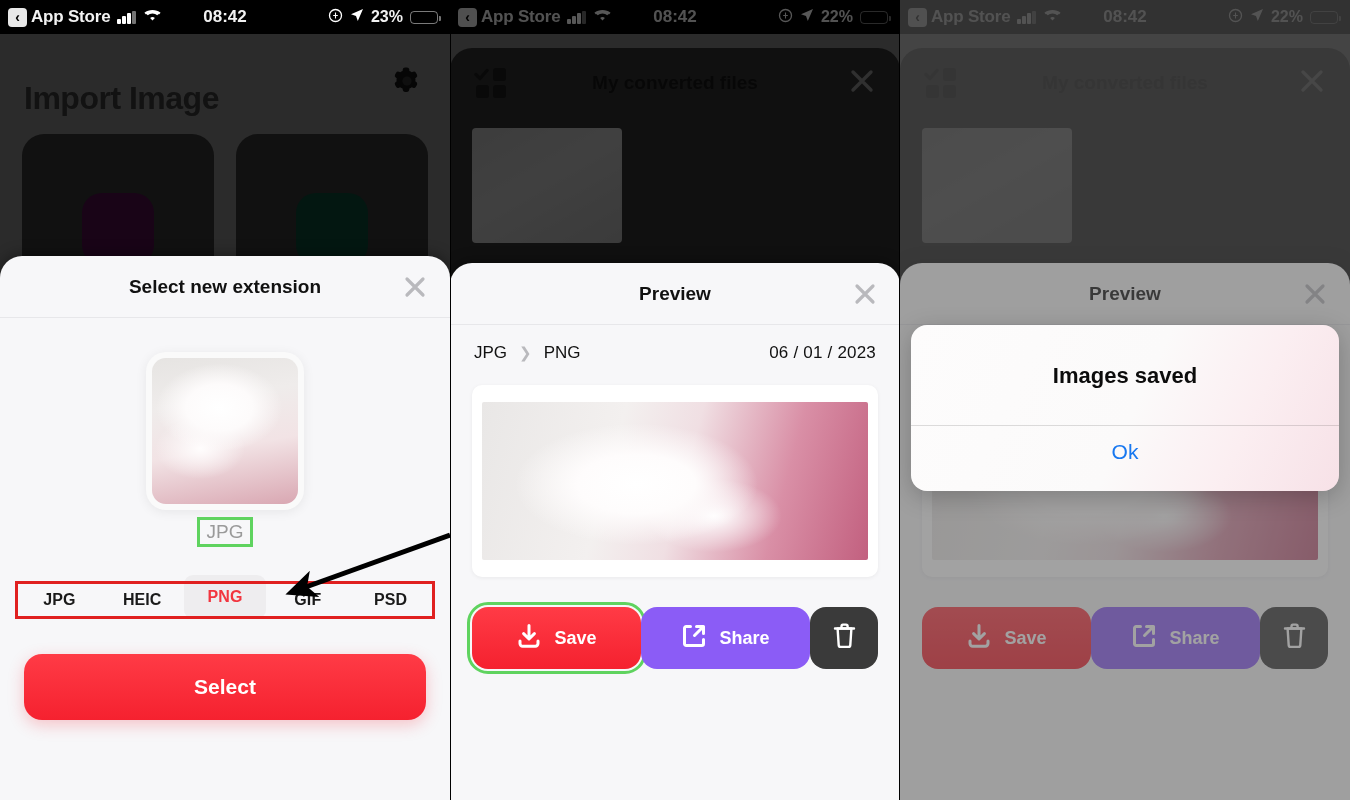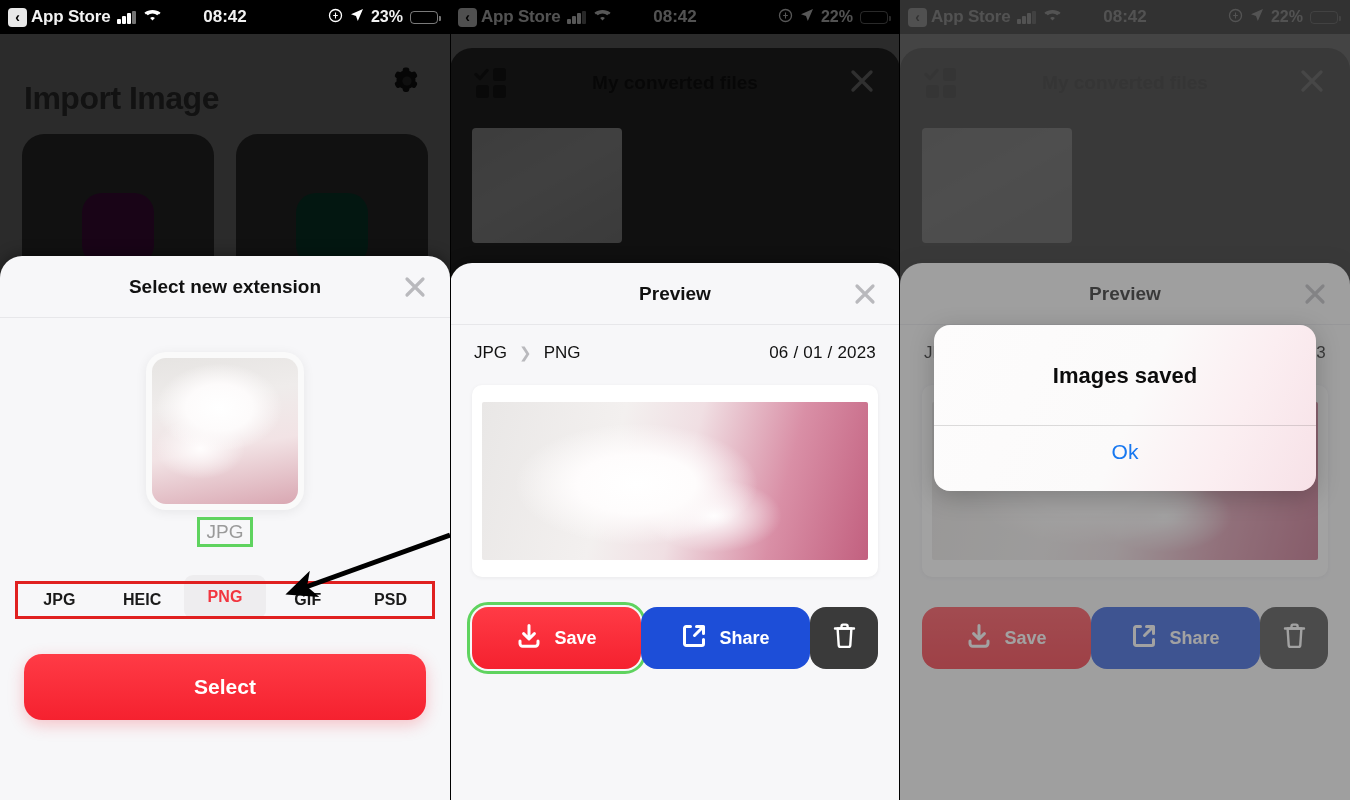--- a/index.html
+++ b/index.html
@@ -175,31 +175,31 @@
       linear-gradient(105deg, #e9e7e6 0%, #f3f0ef 34%, #f0dfe3 52%, #d98fa6 76%, #c2607f 100%);
   }
   .p2-actions { display: flex; align-items: center; padding: 30px 22px 34px 22px; }
   .act-btn {
     height: 62px; border: 0; border-radius: 16px;
     display: flex; align-items: center; justify-content: center; gap: 12px;
     color: #fff; font-size: 18px; font-weight: 700;
     font-family: "Liberation Sans", sans-serif;
   }
   .act-save  { flex: 1; background: linear-gradient(180deg,#ff3b46 0%,#f5212f 100%); }
-  .act-share { flex: 1; background: #1d4ed8; }
+  .act-share { flex: 1; background: #8b5cf6; }
   .act-trash { width: 68px; background: #3a3a3a; }
 
   
   .dim-overlay {
     position: absolute; inset: 0; background: rgba(90,90,90,.56);
     z-index: 7; pointer-events: none;
   }
   .alert-box {
     position: absolute; left: 50%; transform: translateX(-50%); top: 325px;
-    width: 382px; border-radius: 16px; z-index: 8;
+    width: 428px; border-radius: 16px; z-index: 8;
     background: linear-gradient(115deg, #fdfcfc 0%, #fbfafa 52%, #fbeef1 76%, #f7e1e7 100%);
     box-shadow: 0 6px 24px rgba(0,0,0,.22);
     overflow: hidden;
   }
   .alert-msg { text-align: center; font-size: 22px; font-weight: 600; color: #0c0c0c; padding: 38px 20px 36px 20px; }
   .alert-sep { height: 1px; background: rgba(0,0,0,.13); }
   .alert-ok { text-align: center; font-size: 21px; color: #1878f0; padding: 14px 0 27px 0; font-weight: 400; }
 
   .dim { filter: brightness(.34); }
   .dim-more { filter: brightness(.30); }

